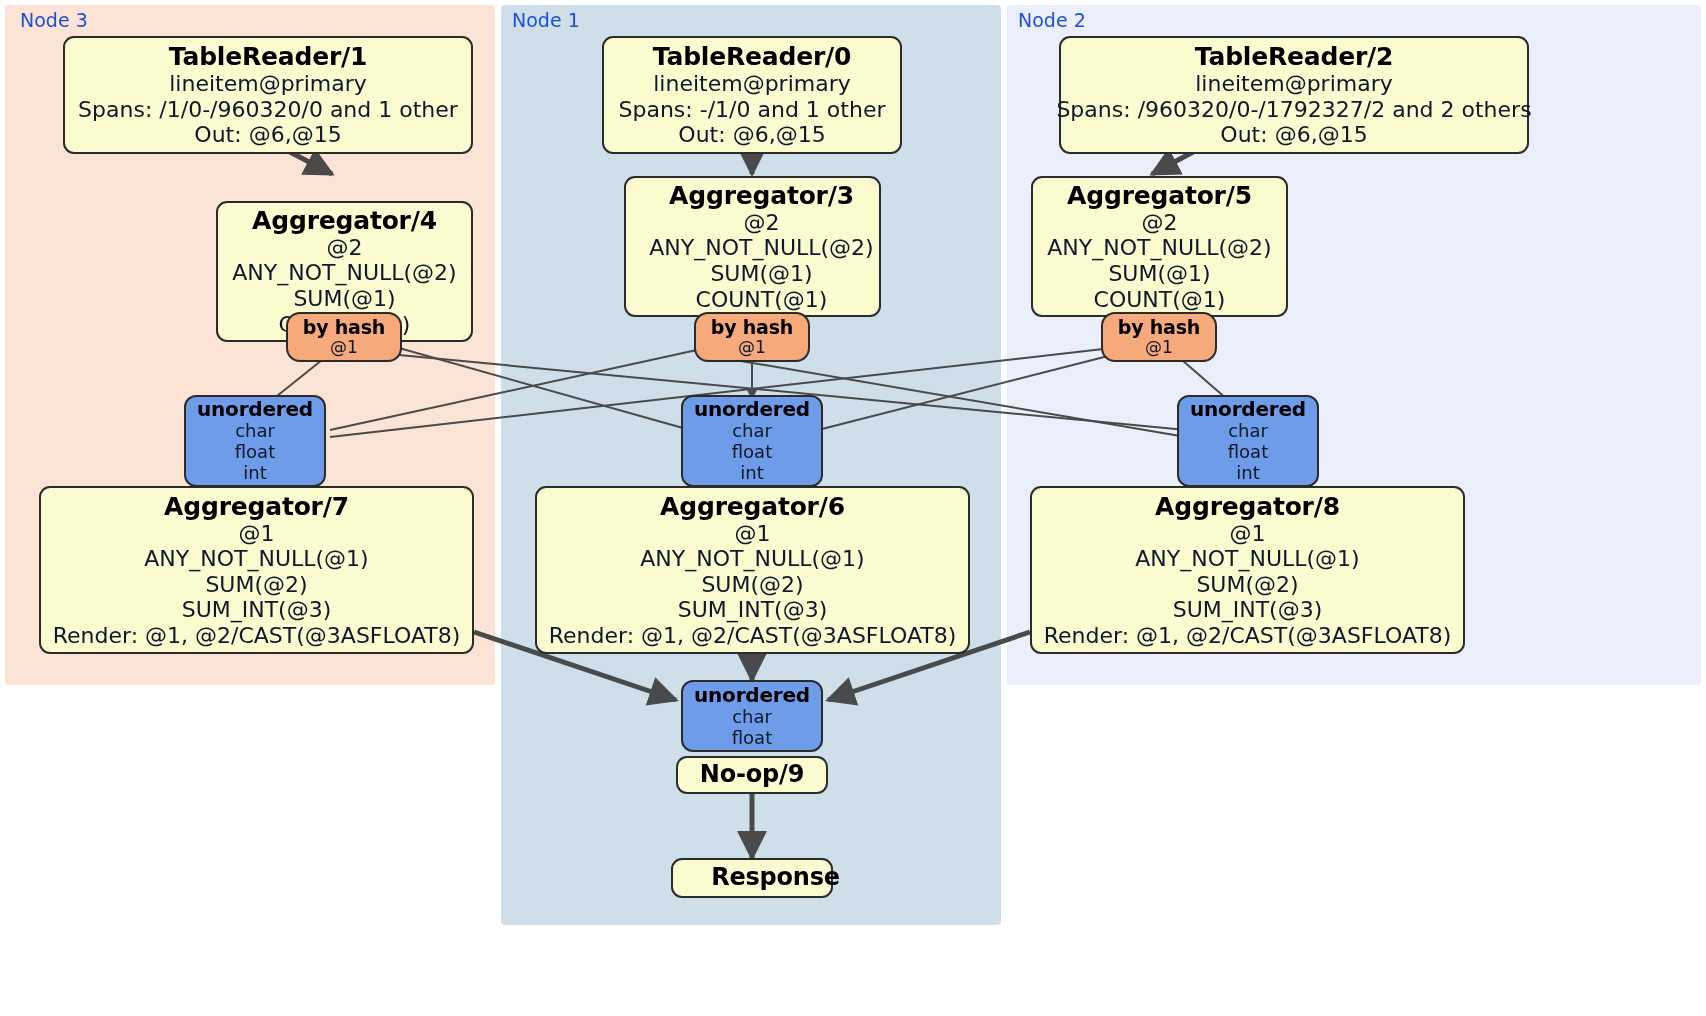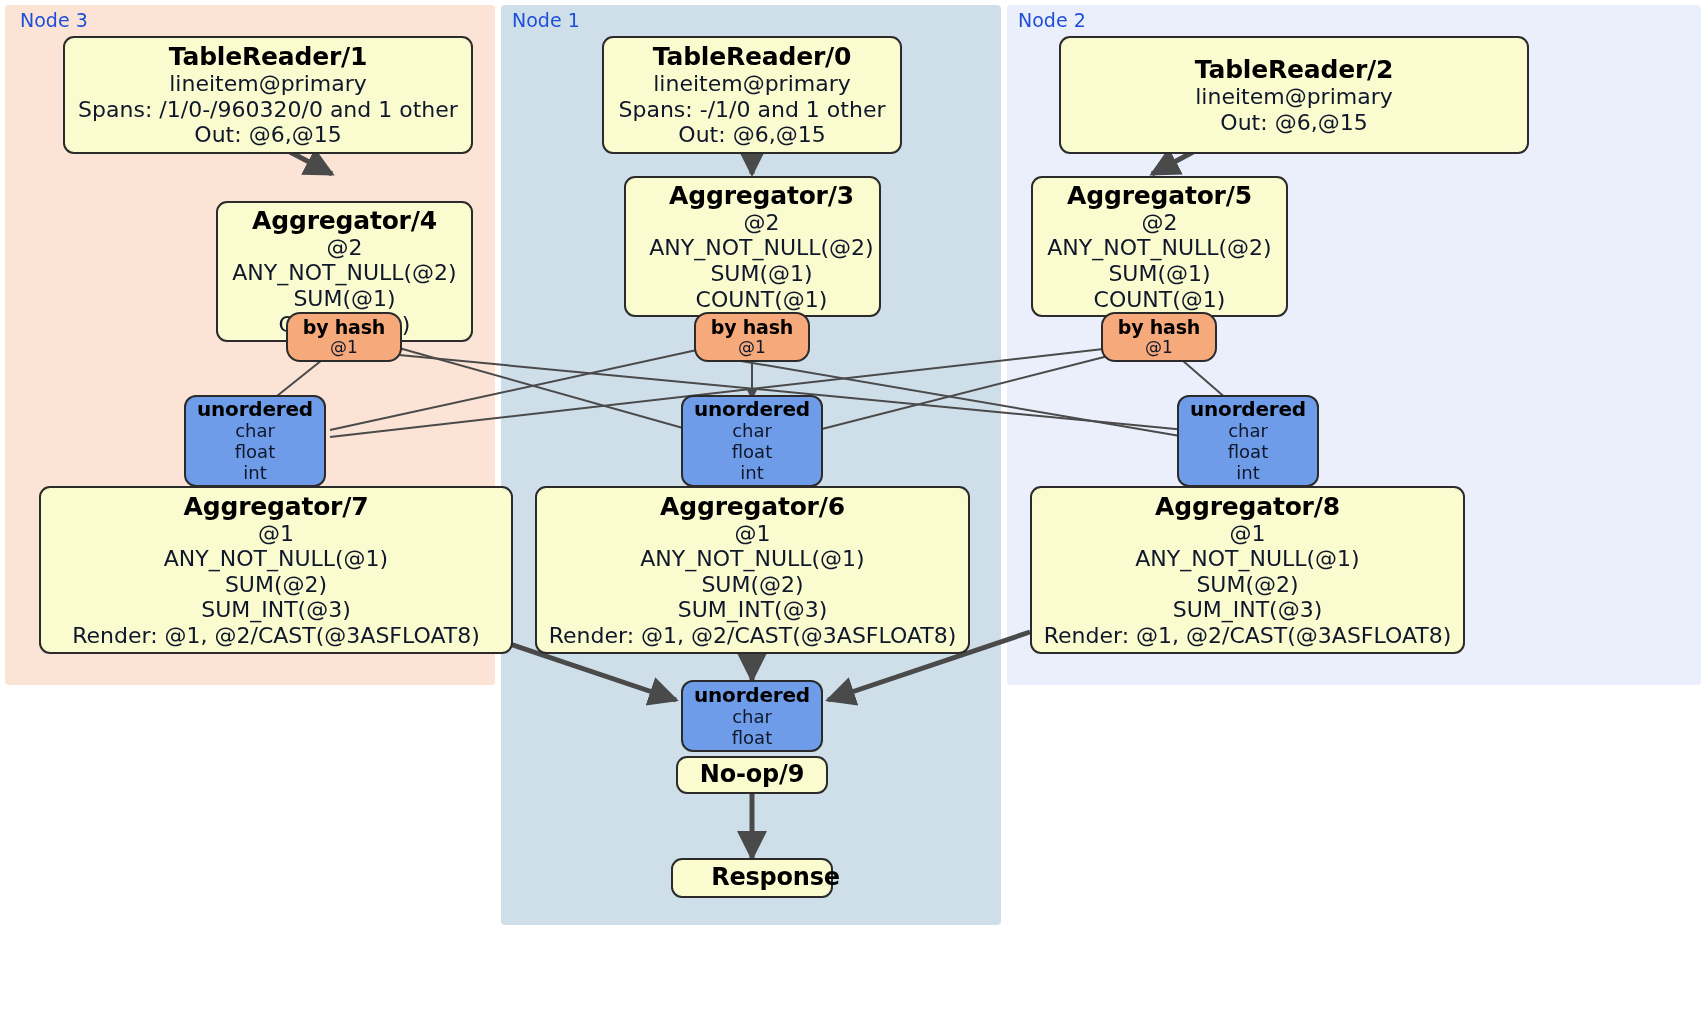--- a/index.html
+++ b/index.html
@@ -162,21 +162,21 @@
     <div class="sub">@1</div>
   </div>
 
   <div class="node stream" style="left:184px; top:395px; width:142px; height:92px;">
     <div class="ttl">unordered</div>
     <div class="sub">char</div>
     <div class="sub">float</div>
     <div class="sub">int</div>
   </div>
 
-  <div class="node proc" style="left:39px; top:486px; width:474px; height:168px;">
+  <div class="node proc" style="left:39px; top:486px; width:435px; height:168px;">
     <div class="ttl">Aggregator/7</div>
     <div class="sub">@1</div>
     <div class="sub">ANY_NOT_NULL(@1)</div>
     <div class="sub">SUM(@2)</div>
     <div class="sub">SUM_INT(@3)</div>
     <div class="sub">Render: @1, @2/CAST(@3ASFLOAT8)</div>
   </div>
 
   <div class="node proc" style="left:602px; top:36px; width:300px; height:118px;">
     <div class="ttl">TableReader/0</div>
@@ -224,20 +224,21 @@
     <div class="ttl">No-op/9</div>
   </div>
 
   <div class="node proc small" style="left:671px; top:858px; width:162px; height:40px;padding-left:47px;">
     <div class="ttl">Response</div>
   </div>
 
   <div class="node proc" style="left:1032px; top:36px; width:470px; height:118px;margin-left:27px;">
     <div class="ttl">TableReader/2</div>
     <div class="sub">lineitem@primary</div>
+    <div class="sub">Spans: /960320/0-/1792327/2 and 2 others</div>
     <div class="sub">Out: @6,@15</div>
   </div>
 
   <div class="node proc" style="left:1031px; top:176px; width:257px; height:141px;">
     <div class="ttl">Aggregator/5</div>
     <div class="sub">@2</div>
     <div class="sub">ANY_NOT_NULL(@2)</div>
     <div class="sub">SUM(@1)</div>
     <div class="sub">COUNT(@1)</div>
   </div>

